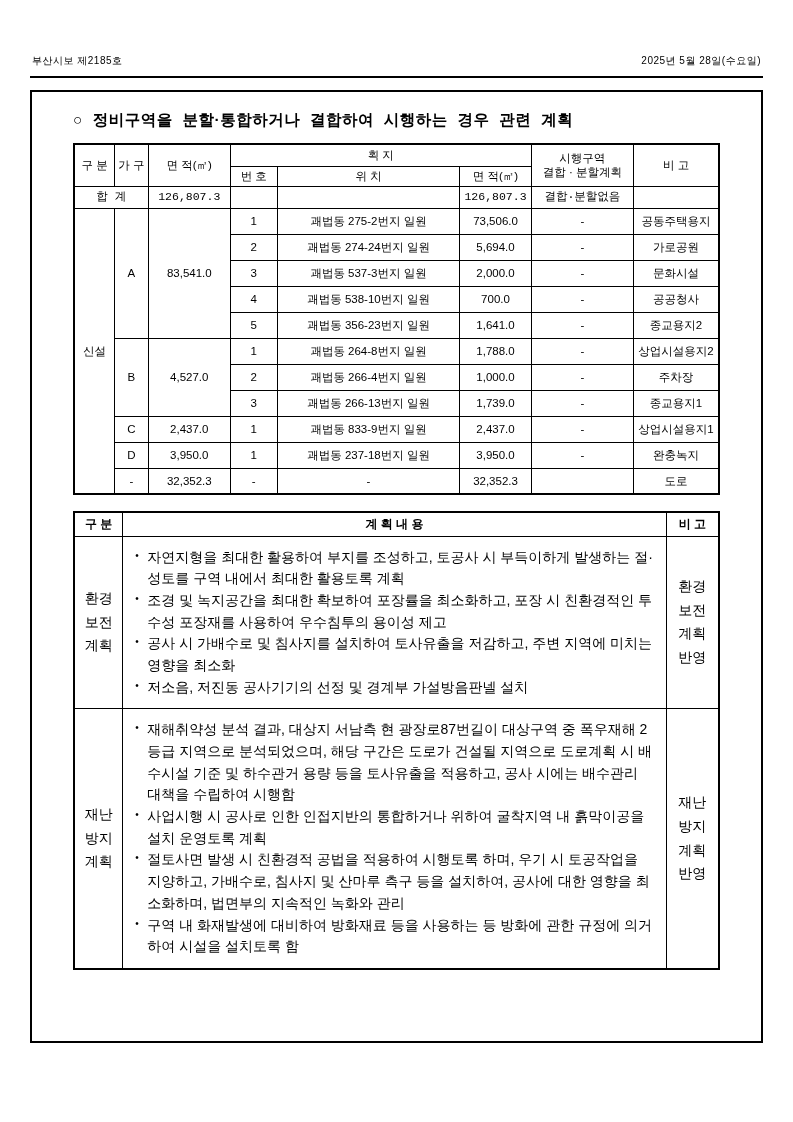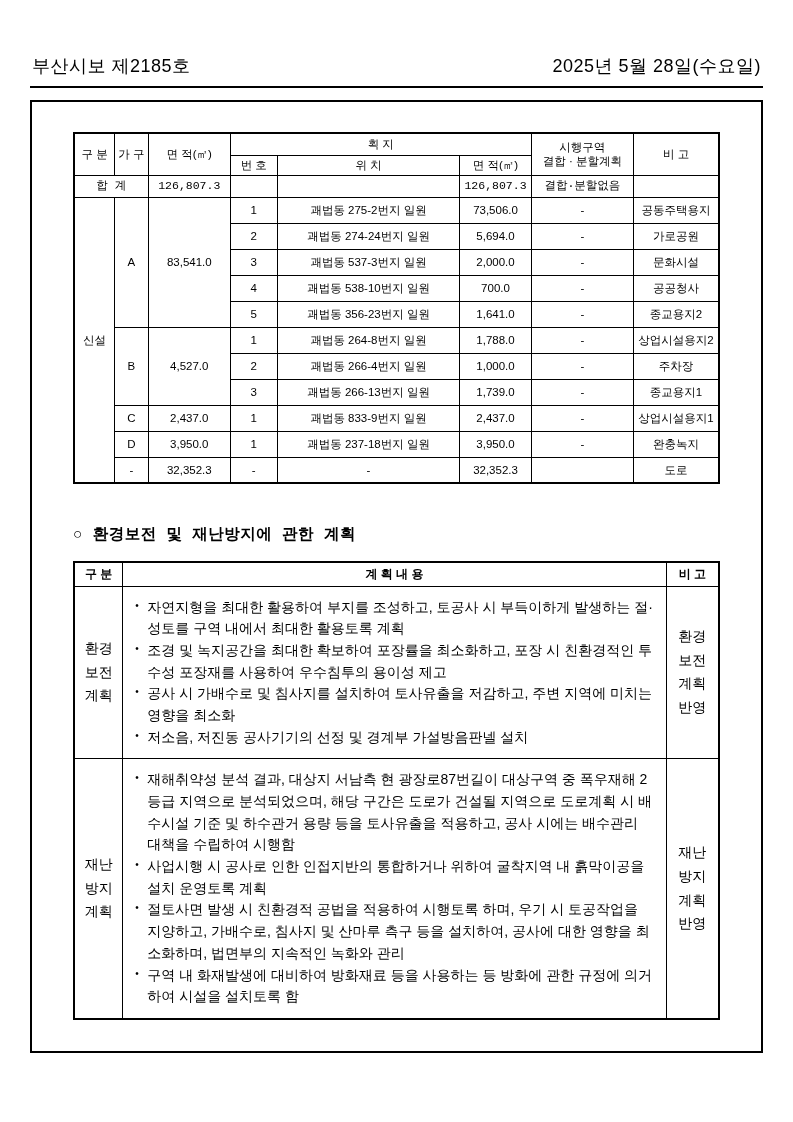--- a/index.html
+++ b/index.html
@@ -1,21 +1,21 @@
 <!DOCTYPE html>
 <html><head>
 <meta charset="utf-8">
 <style>
   * { margin: 0; padding: 0; box-sizing: border-box; }
   html, body { background: #ffffff; }
   body { font-family: "Liberation Sans", "DejaVu Sans", sans-serif; color: #000; }
   .page { width: 793px; height: 1122px; background: #fff; position: relative; overflow: hidden; }
 
   .masthead { display: flex; justify-content: space-between; align-items: flex-end;
-              padding: 54px 32px 0 32px; font-size: 18px; letter-spacing: 0.5px; gap: 40px; }
+              padding: 54px 32px 0 32px; font-size: 10px; letter-spacing: 0.5px; gap: 40px; }
   .rule { margin: 8px 30px 0 30px; border-top: 2px solid #000; }
 
   .frame { margin: 12px 30px 0 30px; border: 2px solid #000; height: 953px; padding: 18px 41px 0 41px; }
 
   .section-title { font-size: 15.5px; font-weight: 600; letter-spacing: 0.5px; word-spacing: 5px; }
   .section-title.second { margin-top: 40px; }
 
   table { border-collapse: collapse; table-layout: fixed; width: 100%; }
   td, th { border: 1px solid #000; vertical-align: middle; }
 
@@ -43,20 +43,21 @@
 <div class="page">
 
   <div class="masthead">
     <span>부산시보 제2185호</span>
     <span>2025년 5월 28일(수요일)</span>
   </div>
   <div class="rule"></div>
 
   <div class="frame">
 
+    <div class="section-title">○ 정비구역을 분할·통합하거나 결합하여 시행하는 경우 관련 계획</div>
 
     <table class="t1">
       <colgroup>
         <col style="width:40px">
           <col style="width:33px">
           <col style="width:81px">
           <col style="width:46px">
         <col style="width:180px">
           <col style="width:70px">
           <col style="width:101px">
@@ -172,21 +173,20 @@
           <td>32,352.3</td>
           <td>-</td>
           <td>-</td>
           <td>32,352.3</td>
           <td></td>
           <td>도로</td>
         </tr>
       </tbody>
     </table>
 
-    <div class="section-title second">○ 환경보전 및 재난방지에 관한 계획</div>
 
     <table class="t2">
       <colgroup>
         <col style="width:48px">
           <col style="width:535px">
           <col style="width:52px">
       </colgroup>
       <thead>
         <tr>
           <th>구 분</th>

